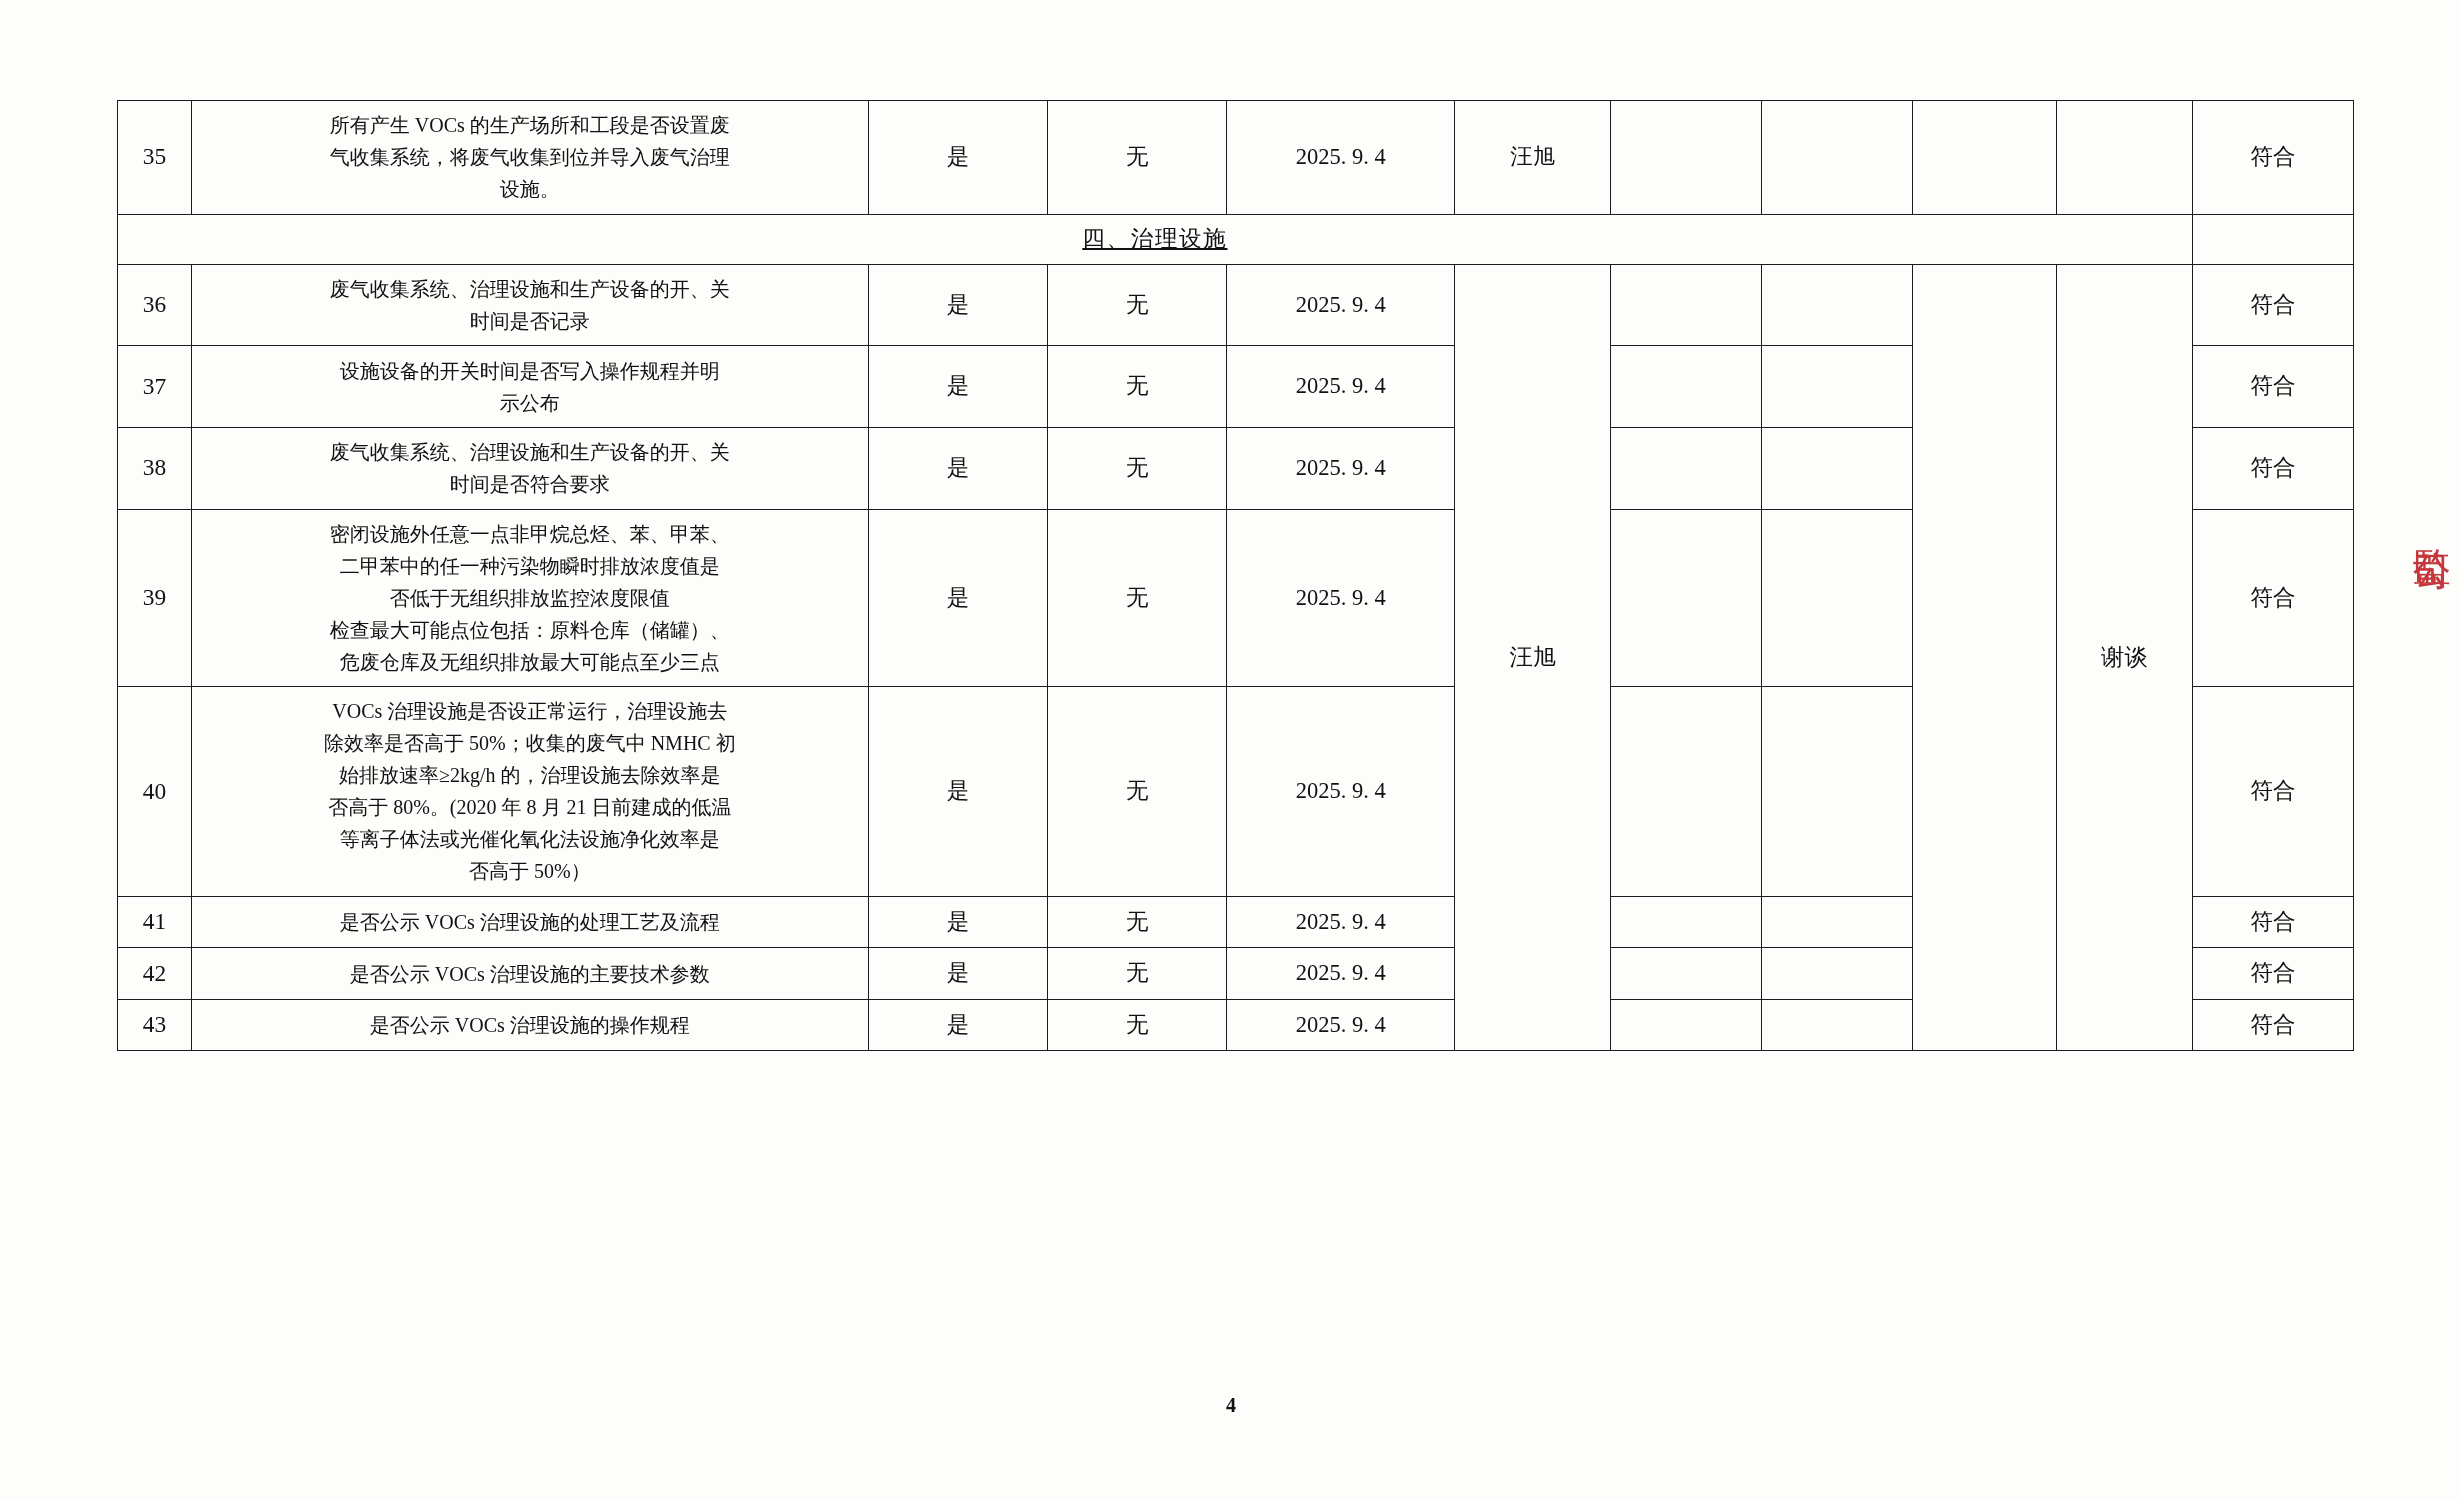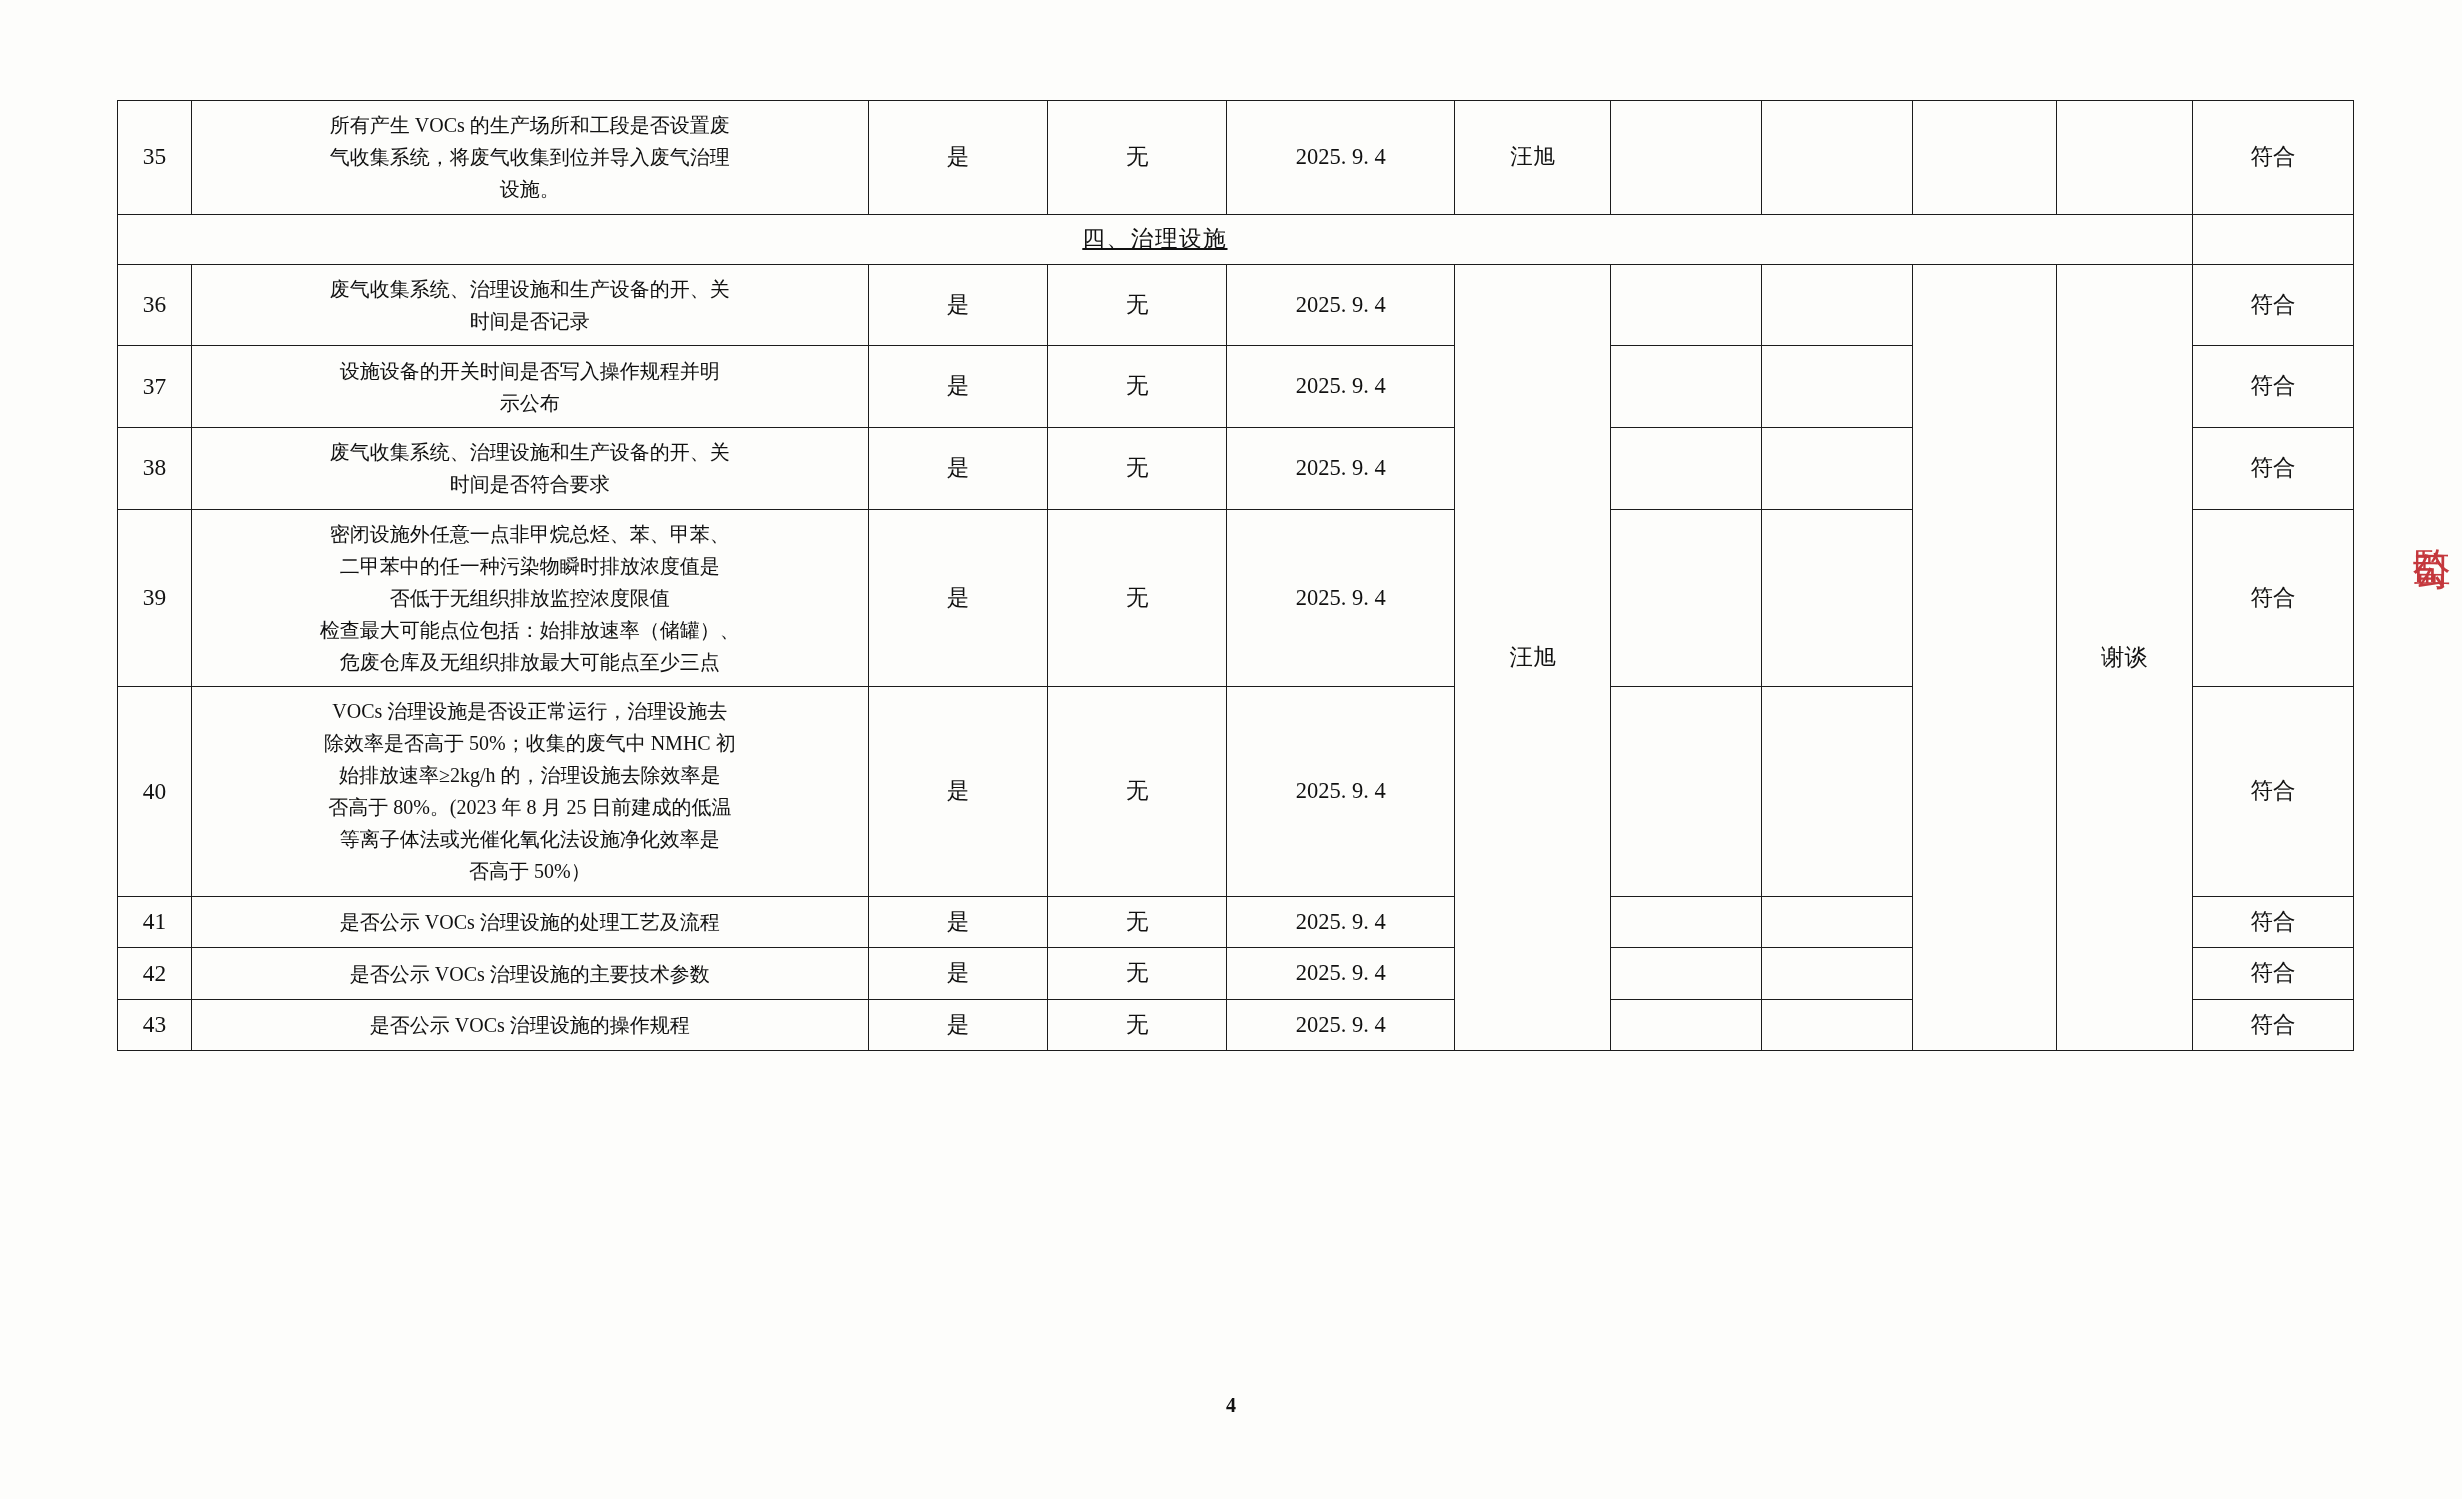--- a/index.html
+++ b/index.html
@@ -203,38 +203,38 @@
           <td class="col-f"></td>
           <td class="col-result">符合</td>
         </tr>
 
         <tr>
           <td class="idx">39</td>
           <td class="desc">
             <span class="desc-line">密闭设施外任意一点非甲烷总烃、苯、甲苯、</span>
             <span class="desc-line">二甲苯中的任一种污染物瞬时排放浓度值是</span>
             <span class="desc-line">否低于无组织排放监控浓度限值</span>
-            <span class="desc-line">检查最大可能点位包括：始排放速率（储罐）、</span>
+            <span class="desc-line">检查最大可能点位包括：原料仓库（储罐）、</span>
             <span class="desc-line">危废仓库及无组织排放最大可能点至少三点</span>
           </td>
           <td class="col-yes">是</td>
           <td class="col-no">无</td>
           <td class="col-date">2025. 9. 4</td>
           <td class="col-e"></td>
           <td class="col-f"></td>
           <td class="col-result">符合</td>
         </tr>
 
         <tr>
           <td class="idx">40</td>
           <td class="desc">
             <span class="desc-line">VOCs 治理设施是否设正常运行，治理设施去</span>
             <span class="desc-line">除效率是否高于 50%；收集的废气中 NMHC 初</span>
             <span class="desc-line">始排放速率≥2kg/h 的，治理设施去除效率是</span>
-            <span class="desc-line">否高于 80%。(2023 年 8 月 25 日前建成的低温</span>
+            <span class="desc-line">否高于 80%。(2020 年 8 月 21 日前建成的低温</span>
             <span class="desc-line">等离子体法或光催化氧化法设施净化效率是</span>
             <span class="desc-line">否高于 50%）</span>
           </td>
           <td class="col-yes">是</td>
           <td class="col-no">无</td>
           <td class="col-date">2025. 9. 4</td>
           <td class="col-e"></td>
           <td class="col-f"></td>
           <td class="col-result">符合</td>
         </tr>

